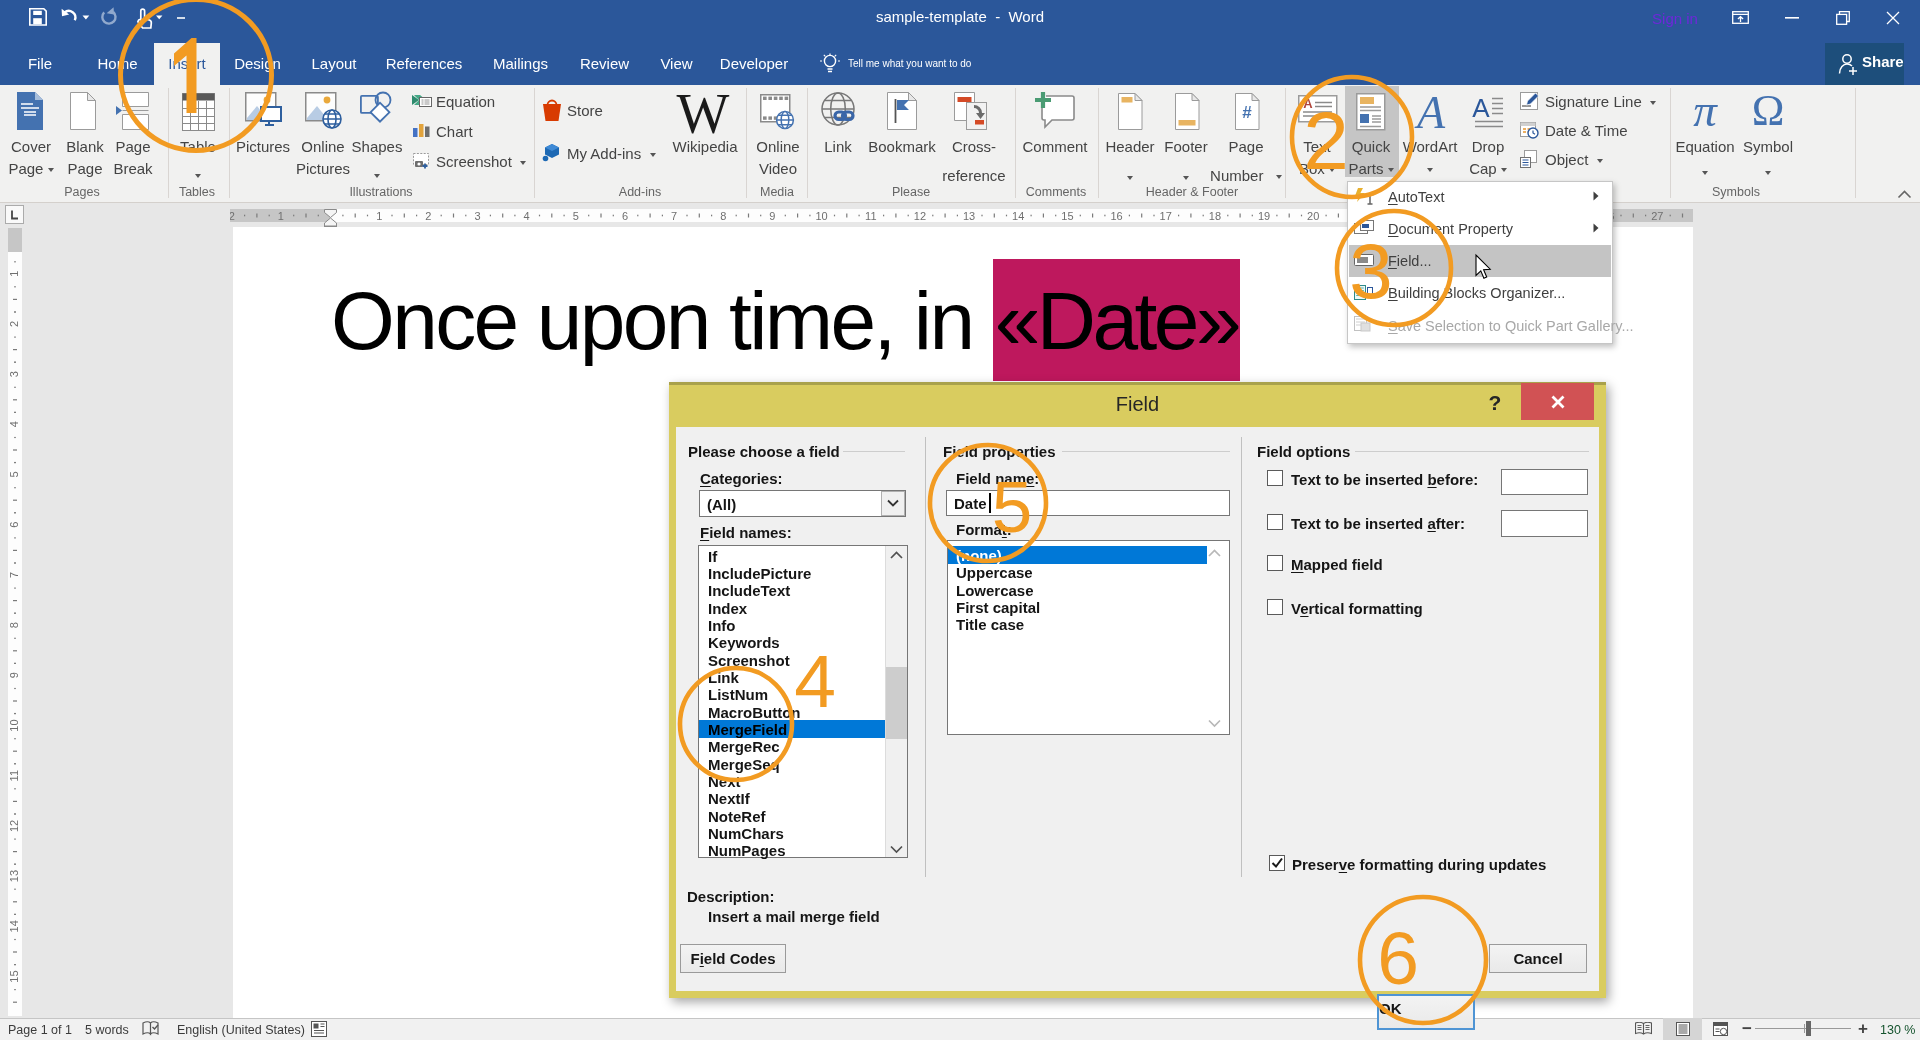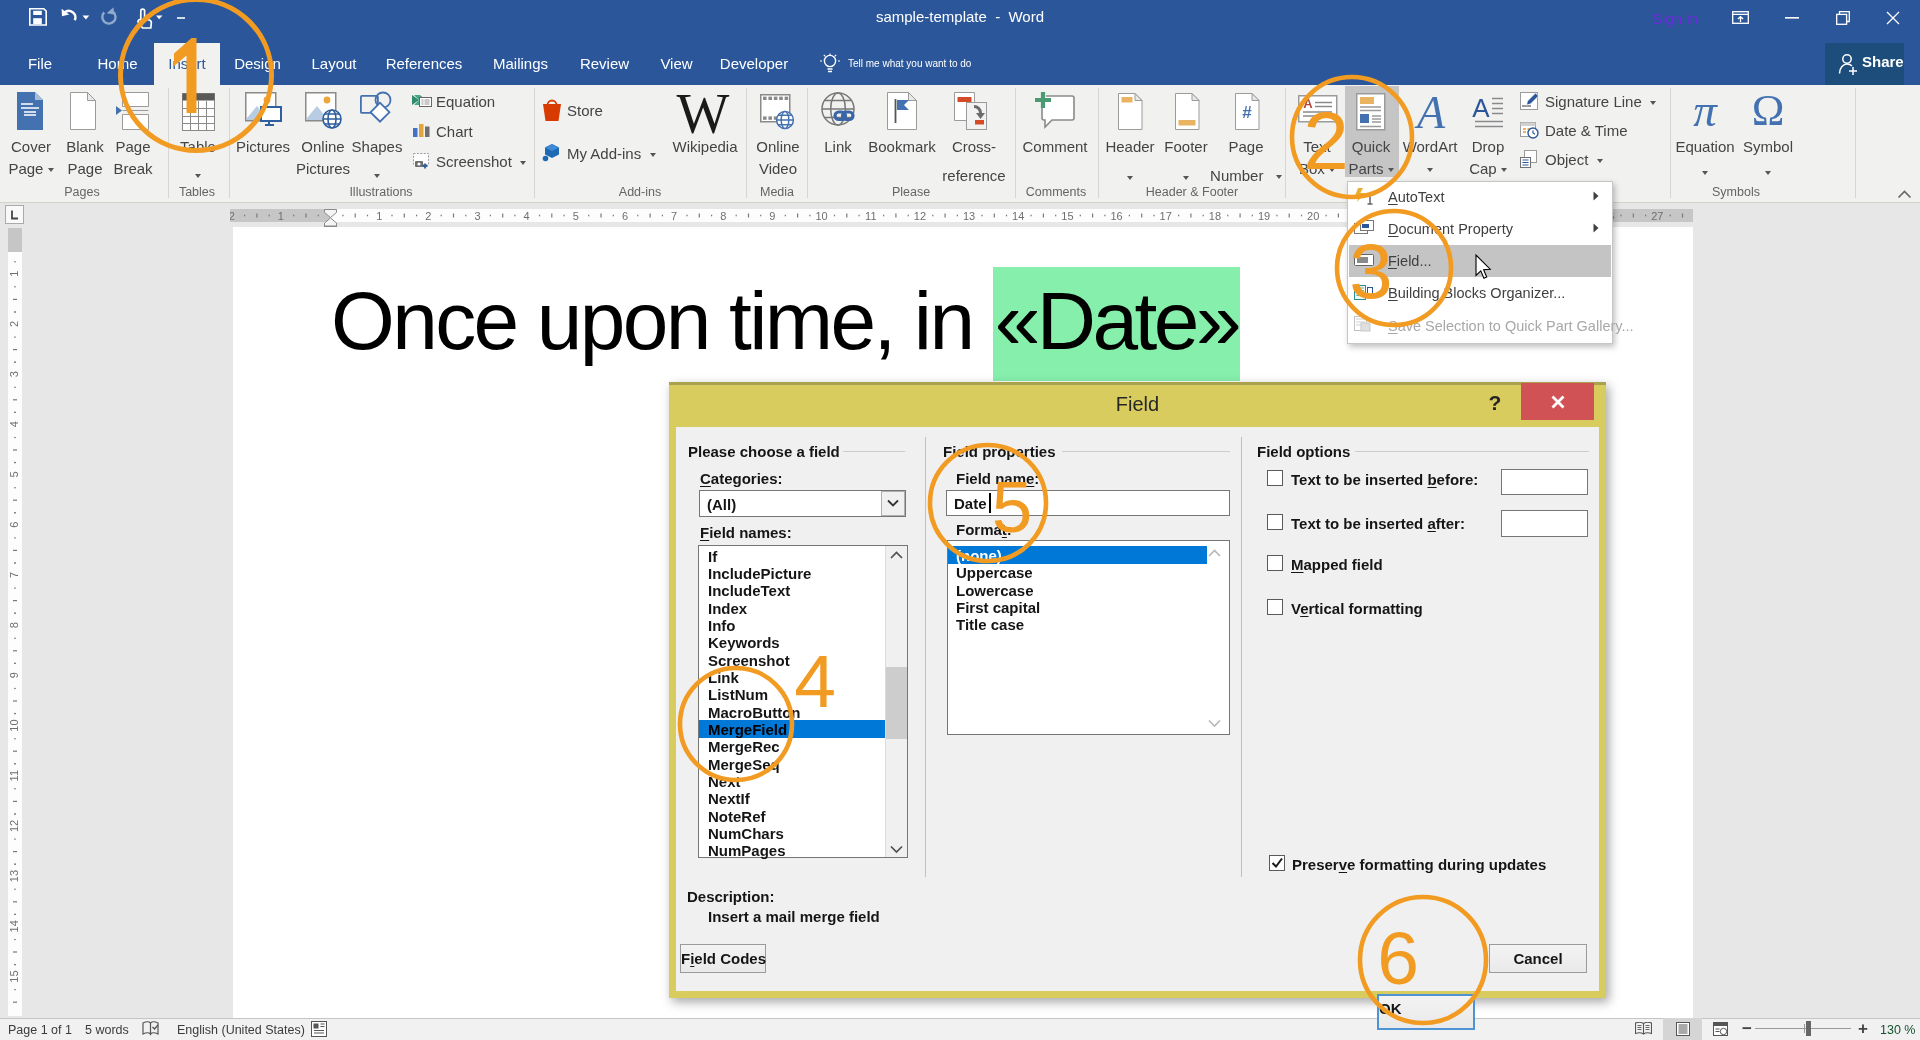--- a/index.html
+++ b/index.html
@@ -529,21 +529,21 @@
     <rect x="6.2" y="710.9" width="1.6" height="1.2" fill="#7a7a7a"></rect>
     <rect x="5.0" y="723.4" width="4.0" height="1.2" fill="#7a7a7a"></rect>
     <rect x="6.2" y="736.0" width="1.6" height="1.2" fill="#7a7a7a"></rect>
     <rect x="6.2" y="685.8" width="1.6" height="1.2" fill="#7a7a7a"></rect>
     <text x="7" y="748.5" text-anchor="middle" font-size="11" fill="#6f6f6f" transform="rotate(-90 7 748.5)" dominant-baseline="middle">15</text>
     <rect x="6.2" y="761.0" width="1.6" height="1.2" fill="#7a7a7a"></rect>
     <rect x="5.0" y="773.6" width="4.0" height="1.2" fill="#7a7a7a"></rect>
     <rect x="6.2" y="736.0" width="1.6" height="1.2" fill="#7a7a7a"></rect>
   </svg>
 <div class="a" style="left:233px;top:227px;width:1460px;height:791px;background:#fff"></div>
-<div class="a" style="left:331px;top:274px;font-size:82px;letter-spacing:-2.6px;color:#000;white-space:nowrap">Once upon time, in <span style="background:#86efac;padding:8px 2px 15px 2px;letter-spacing:-3.5px">«Date»</span></div>
+<div class="a" style="left:331px;top:274px;font-size:82px;letter-spacing:-2.6px;color:#000;white-space:nowrap">Once upon time, in <span style="background:#be185d;padding:16px 2px 15px 2px;letter-spacing:-3.5px">«Date»</span></div>
 <div class="a" style="left:0;top:1018px;width:1920px;height:22px;background:#f1f1f1;border-top:1px solid #c5c5c5"></div>
 <div class="a" style="left:8px;top:1023px;font-size:12.5px;color:#3b3b3b">Page 1 of 1</div>
 <div class="a" style="left:85px;top:1023px;font-size:12.5px;color:#3b3b3b">5 words</div>
 <svg class="a" style="left:142px;top:1021px" width="18" height="16" viewBox="0 0 18 16" fill="none" stroke="#555" stroke-width="1.2">
 <path d="M1 2 c3,-1.5 6,-1.5 7.5,0 v11 c-1.5,-1.5 -4.5,-1.5 -7.5,0 z M16 2 c-3,-1.5 -6,-1.5 -7.5,0 v11 c1.5,-1.5 4.5,-1.5 7.5,0 z"></path>
     <path d="M10.5 6 l2,2 3.5,-4" stroke-width="1.4"></path>
   </svg>
 <div class="a" style="left:177px;top:1023px;font-size:12.5px;color:#3b3b3b">English (United States)</div>
 <svg class="a" style="left:311px;top:1021px" width="16" height="16" viewBox="0 0 16 16">
     <rect x="0.5" y="0.5" width="15" height="15" fill="#fff" stroke="#555"></rect>
@@ -651,21 +651,21 @@
 <div class="a dlbl" style="left:1291px;top:556px"><u>M</u>apped field</div>
 <div class="a cb" style="left:1267px;top:599px"></div>
 <div class="a dlbl" style="left:1291px;top:600px">V<u>e</u>rtical formatting</div>
 <div class="a cb" style="left:1269px;top:855px"></div>
 <svg class="a" style="left:1271px;top:857px" width="13" height="12" viewBox="0 0 13 12" fill="none" stroke="#1a1a1a" stroke-width="2">
     <path d="M1.5 6 l3.5,3.5 6,-8"></path>
   </svg>
 <div class="a dlbl" style="left:1292px;top:856px">Preser<u>v</u>e formatting during updates</div>
 <div class="a dlbl" style="left:687px;top:888px">Description:</div>
 <div class="a dlbl" style="left:708px;top:908px">Insert a mail merge field</div>
-<div class="a" style="left:680px;top:944px;width:86px;height:29px;background:linear-gradient(#f3f3f3,#e9e9e9);border:1px solid #9a9a9a;text-align:center;line-height:27px"><span class="dlbl">F<u>i</u>eld Codes</span></div>
+<div class="a" style="left:680px;top:944px;width:106px;height:29px;background:linear-gradient(#f3f3f3,#e9e9e9);border:1px solid #9a9a9a;text-align:center;line-height:27px"><span class="dlbl">F<u>i</u>eld Codes</span></div>
 <div class="a" style="left:1377px;top:994px;width:98px;height:36px;background:linear-gradient(#f3f3f3,#e9e9e9);border:2px solid #4e94d4;text-align:left;line-height:25px"><span class="dlbl">OK</span></div>
 <div class="a" style="left:1489px;top:944px;width:98px;height:29px;background:linear-gradient(#f3f3f3,#e9e9e9);border:1px solid #9a9a9a;text-align:center;line-height:27px"><span class="dlbl">Cancel</span></div>
 <div class="a" style="left:1347px;top:181px;width:266px;height:163px;background:#fff;border:1px solid #c6c6c6;box-shadow:2px 3px 6px rgba(0,0,0,0.25)"></div>
 <div class="a" style="left:1349px;top:245px;width:262px;height:32px;background:#c4c4c4"></div>
 <div class="a" style="left:1388px;top:189px;font-size:14.5px;color:#3f3f3f;white-space:nowrap"><u>A</u>utoText</div>
 <svg class="a" style="left:1593px;top:191px" width="6" height="10" viewBox="0 0 6 10">
     <path d="M0.5 0.5 L5.5 5 L0.5 9.5 z" fill="#3f3f3f"></path>
   </svg>
 <div class="a" style="left:1388px;top:221px;font-size:14.5px;color:#3f3f3f;white-space:nowrap"><u>D</u>ocument Property</div>
 <svg class="a" style="left:1593px;top:223px" width="6" height="10" viewBox="0 0 6 10">

